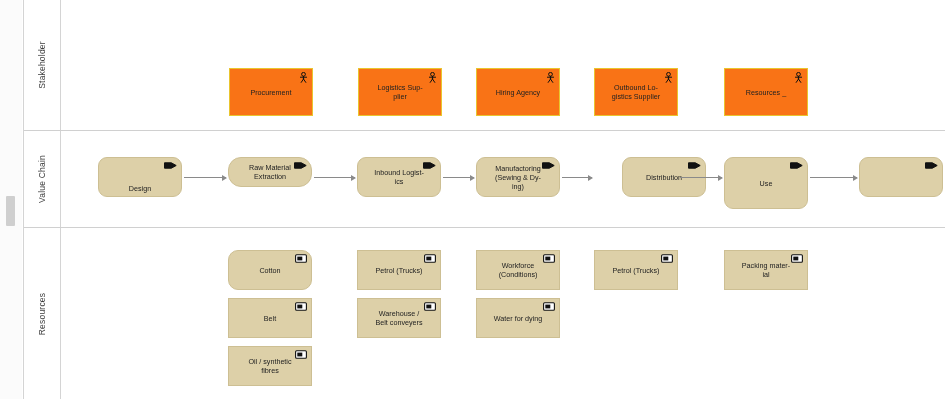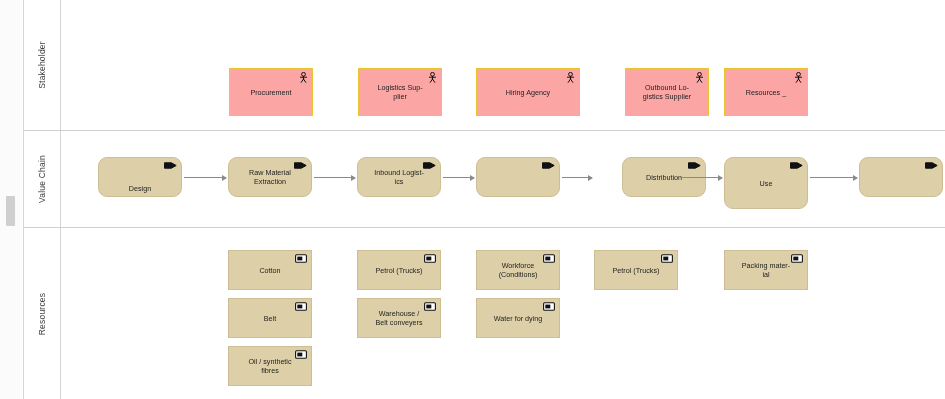--- a/index.html
+++ b/index.html
@@ -53,21 +53,21 @@
     text-align:center;
     font-size:7.2px;
     line-height:9px;
     color:#222;
     padding:3px 7px;
   }
   .node .lbl{display:block;width:100%;word-wrap:break-word;}
 
   
   .n-actor{
-    background:#fca5a5;
+    background:#f97316;
     border:1px solid #e9c52e;
   }
   
   .n-process{
     background:#ddd0a8;
     border:1px solid #cdbf93;
     border-radius:9px;
   }
   
   .n-resource{
@@ -125,30 +125,30 @@
         </div>
         <div class="node n-actor" style="left: 334px; top: 68px; width: 84px; height: 48px;">
           <span class="ico">
             <svg width="9" height="11" viewBox="0 0 9 11">
               <circle cx="4.5" cy="2.3" r="1.9" fill="none" stroke="#111" stroke-width="1"></circle>
               <path d="M4.5 4.4 V7.0 M1.4 5.2 H7.6 M4.5 7.0 L2.2 10.4 M4.5 7.0 L6.8 10.4" fill="none" stroke="#111" stroke-width="1" stroke-linecap="round"></path>
             </svg>
           </span>
           <span class="lbl">Logistics Sup-<br>plier</span>
         </div>
-        <div class="node n-actor" style="left: 452px; top: 68px; width: 104px; height: 48px;">
+        <div class="node n-actor" style="left: 452px; top: 68px; width: 84px; height: 48px;">
           <span class="ico">
             <svg width="9" height="11" viewBox="0 0 9 11">
               <circle cx="4.5" cy="2.3" r="1.9" fill="none" stroke="#111" stroke-width="1"></circle>
               <path d="M4.5 4.4 V7.0 M1.4 5.2 H7.6 M4.5 7.0 L2.2 10.4 M4.5 7.0 L6.8 10.4" fill="none" stroke="#111" stroke-width="1" stroke-linecap="round"></path>
             </svg>
           </span>
           <span class="lbl">Hiring Agency</span>
         </div>
-        <div class="node n-actor" style="left: 570px; top: 68px; width: 84px; height: 48px; margin-left: 31px;">
+        <div class="node n-actor" style="left: 570px; top: 68px; width: 84px; height: 48px;">
           <span class="ico">
             <svg width="9" height="11" viewBox="0 0 9 11">
               <circle cx="4.5" cy="2.3" r="1.9" fill="none" stroke="#111" stroke-width="1"></circle>
               <path d="M4.5 4.4 V7.0 M1.4 5.2 H7.6 M4.5 7.0 L2.2 10.4 M4.5 7.0 L6.8 10.4" fill="none" stroke="#111" stroke-width="1" stroke-linecap="round"></path>
             </svg>
           </span>
           <span class="lbl">Outbound Lo-<br>gistics Supplier</span>
         </div>
         <div class="node n-actor" style="left: 700px; top: 68px; width: 84px; height: 48px;">
           <span class="ico">
@@ -160,21 +160,21 @@
           <span class="lbl">Resources _</span>
         </div>
         <div class="node n-process" style="left: 74px; top: 157px; width: 84px; height: 40px; align-items: flex-end;">
           <span class="ico">
             <svg width="13" height="9" viewBox="0 0 13 9">
               <path d="M0.5 1.8 H7.3 L12.2 4.5 L7.3 7.2 H0.5 Z" fill="#111" stroke="#111" stroke-width="1" stroke-linejoin="round"></path>
             </svg>
           </span>
           <span class="lbl">Design</span>
         </div>
-        <div class="node n-process" style="left: 204px; top: 157px; width: 84px; height: 40px;">
+        <div class="node n-process" style="left: 204px; top: 157px; width: 84px; height: 30px; border-radius: 13px;">
           <span class="ico">
             <svg width="13" height="9" viewBox="0 0 13 9">
               <path d="M0.5 1.8 H7.3 L12.2 4.5 L7.3 7.2 H0.5 Z" fill="#111" stroke="#111" stroke-width="1" stroke-linejoin="round"></path>
             </svg>
           </span>
           <span class="lbl">Raw Material<br>Extraction</span>
         </div>
         <div class="node n-process" style="left: 333px; top: 157px; width: 84px; height: 40px;">
           <span class="ico">
             <svg width="13" height="9" viewBox="0 0 13 9">
@@ -182,20 +182,21 @@
             </svg>
           </span>
           <span class="lbl">Inbound Logist-<br>ics</span>
         </div>
         <div class="node n-process" style="left: 452px; top: 157px; width: 84px; height: 40px;">
           <span class="ico">
             <svg width="13" height="9" viewBox="0 0 13 9">
               <path d="M0.5 1.8 H7.3 L12.2 4.5 L7.3 7.2 H0.5 Z" fill="#111" stroke="#111" stroke-width="1" stroke-linejoin="round"></path>
             </svg>
           </span>
+          <span class="lbl">Manufactoring<br>(Sewing &amp; Dy-<br>ing)</span>
         </div>
         <div class="node n-process" style="left: 570px; top: 157px; width: 84px; height: 40px; margin-left: 28px;">
           <span class="ico">
             <svg width="13" height="9" viewBox="0 0 13 9">
               <path d="M0.5 1.8 H7.3 L12.2 4.5 L7.3 7.2 H0.5 Z" fill="#111" stroke="#111" stroke-width="1" stroke-linejoin="round"></path>
             </svg>
           </span>
           <span class="lbl">Distribution</span>
         </div>
         <div class="node n-process" style="left: 700px; top: 157px; width: 84px; height: 52px;">
@@ -206,21 +207,21 @@
           </span>
           <span class="lbl">Use</span>
         </div>
         <div class="node n-process" style="left: 835px; top: 157px; width: 84px; height: 40px;">
           <span class="ico">
             <svg width="13" height="9" viewBox="0 0 13 9">
               <path d="M0.5 1.8 H7.3 L12.2 4.5 L7.3 7.2 H0.5 Z" fill="#111" stroke="#111" stroke-width="1" stroke-linejoin="round"></path>
             </svg>
           </span>
         </div>
-        <div class="node n-resource" style="left: 204px; top: 250px; width: 84px; height: 40px;">
+        <div class="node n-resource" style="left: 204px; top: 250px; width: 84px; height: 40px; border-radius: 10px;">
           <span class="ico">
             <svg width="12" height="9" viewBox="0 0 12 9">
               <rect x="0.6" y="0.8" width="10.8" height="7.4" rx="1" fill="#fff" stroke="#111" stroke-width="1.1"></rect>
               <rect x="2.3" y="2.6" width="5.0" height="3.8" fill="#111"></rect>
             </svg>
           </span>
           <span class="lbl">Cotton</span>
         </div>
         <div class="node n-resource" style="left: 204px; top: 298px; width: 84px; height: 40px;">
           <span class="ico">

